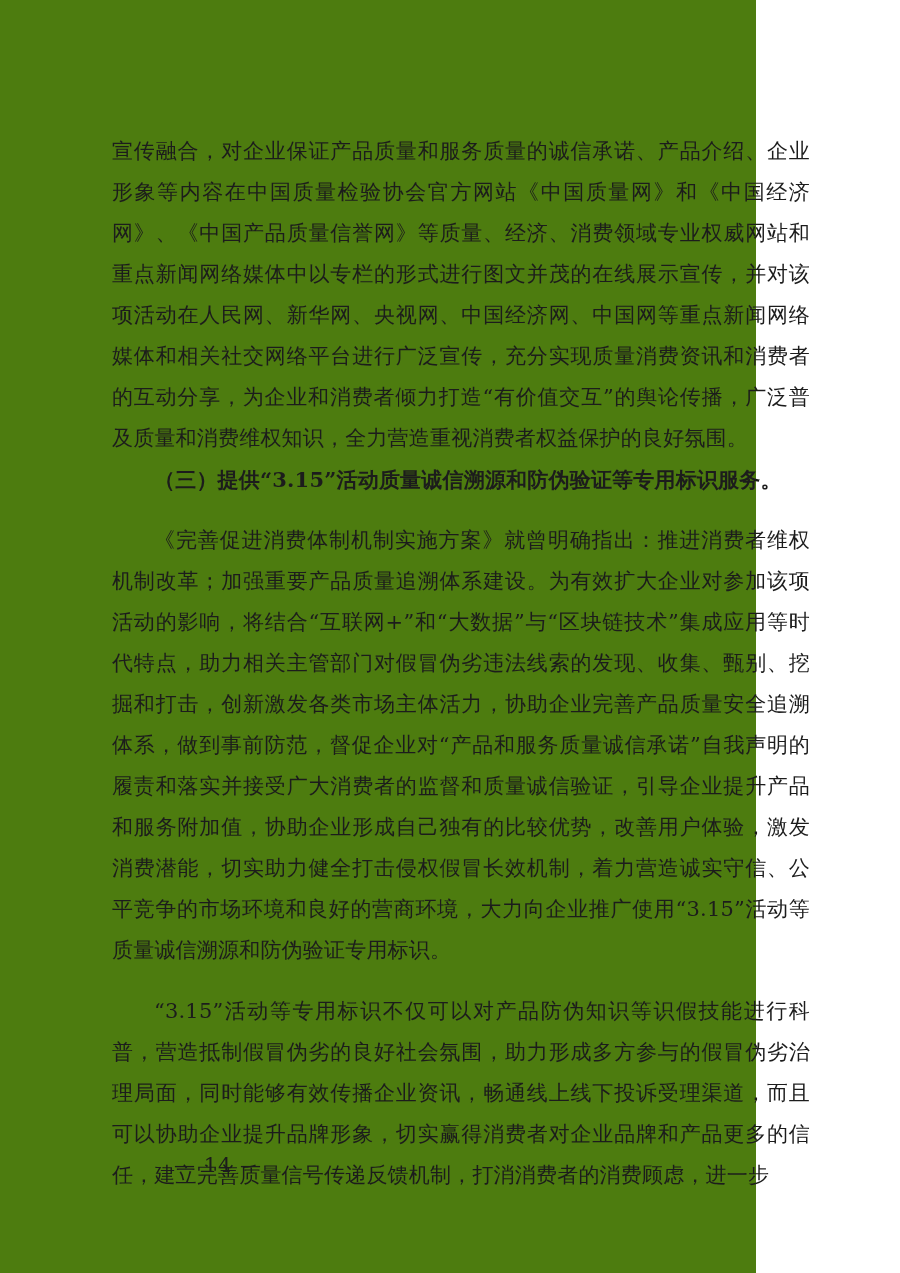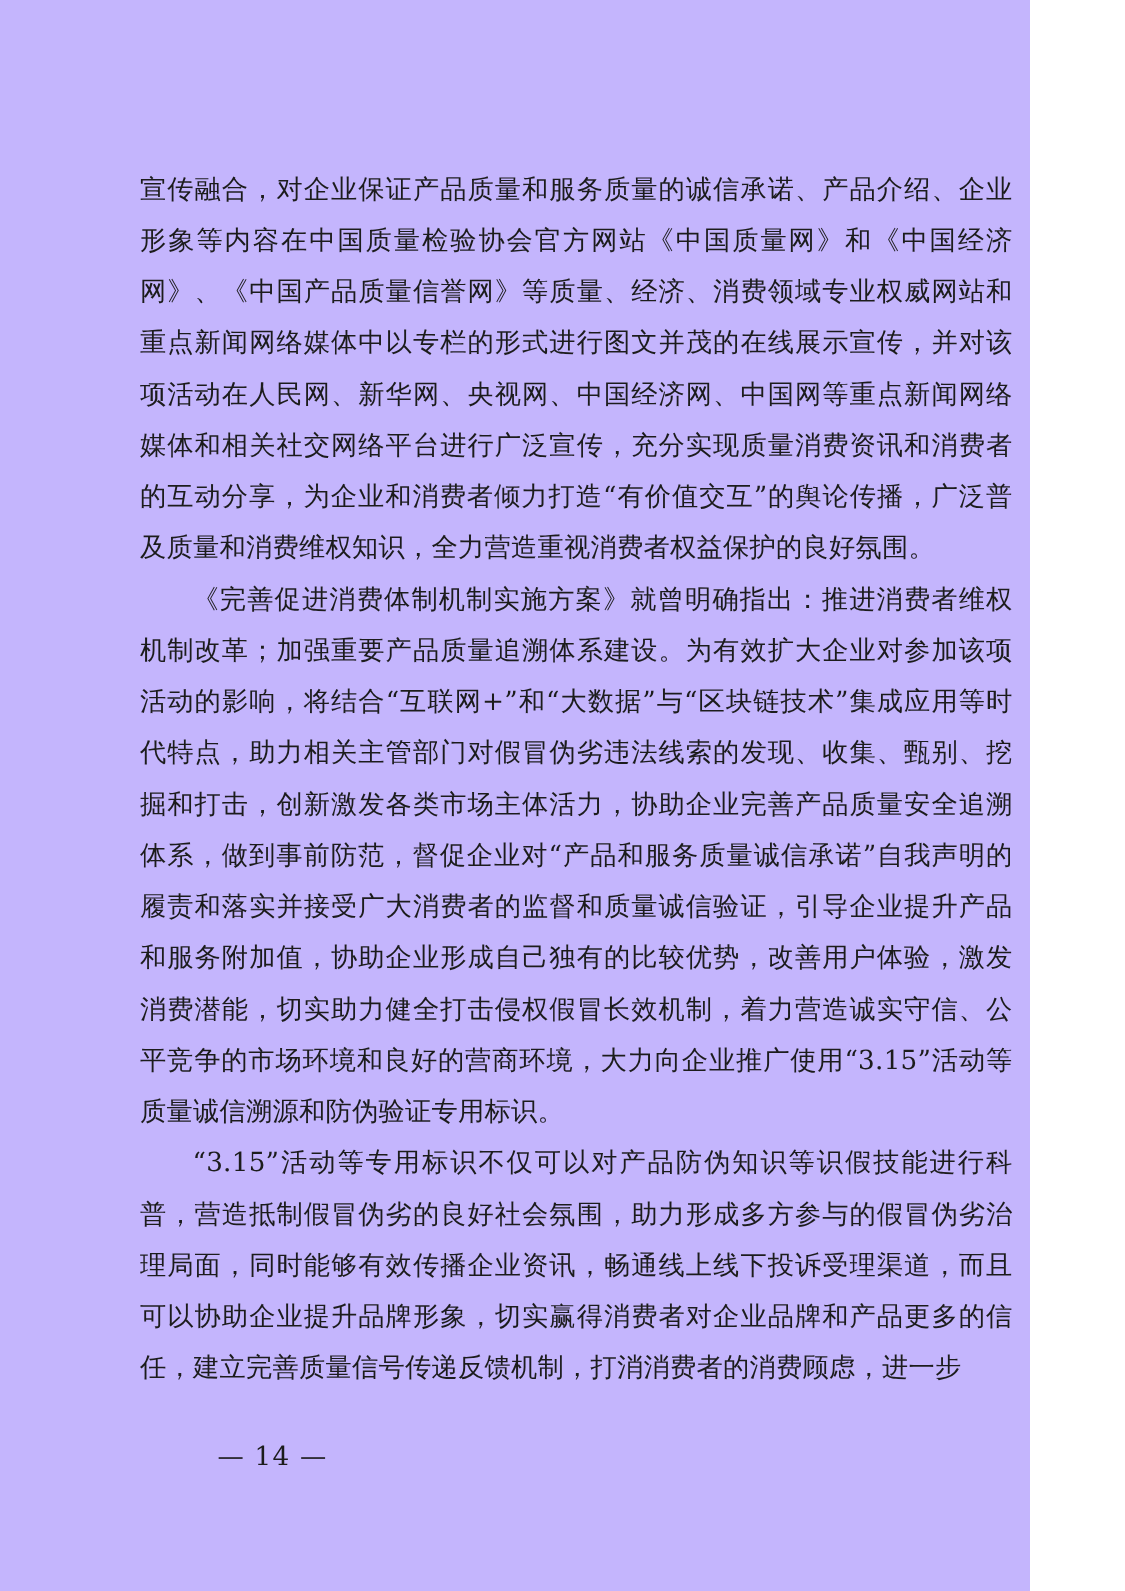--- a/index.html
+++ b/index.html
@@ -12,41 +12,42 @@
     background: #ffffff;
     overflow: hidden;
     position: relative;
     font-family: "DejaVu Serif", "Liberation Serif", serif;
     color: #1c1c1c;
   }
   .page {
     position: absolute;
     left: 0;
     top: 0;
-    width: 824px;
+    width: 756px;
     height: 1273px;
-    background: #c4b5fd;
+    background: #4d7c0f;
   }
   .content {
     position: absolute;
     left: 112px;
     top: 131px;
     width: 698px;
     font-size: 21px;
     line-height: 41px;
     text-align: justify;
     text-justify: inter-character;
     letter-spacing: 0.2px;
   }
   .para {
     margin: 0;
     padding: 0;
   }
   .para.indent {
     text-indent: 2em;
+    margin-top: 20px;
   }
   .para.heading {
     font-weight: bold;
     text-indent: 2em;
   }
   .footer {
     position: absolute;
     left: 142px;
     top: 1145px;
     font-size: 21px;
@@ -56,19 +57,20 @@
     margin-left: 32px;
   }
 </style>
 </head>
 <body>
 
 <div class="page">
 
   <div class="content">
     <p class="para">宣传融合，对企业保证产品质量和服务质量的诚信承诺、产品介绍、企业形象等内容在中国质量检验协会官方网站《中国质量网》和《中国经济网》、《中国产品质量信誉网》等质量、经济、消费领域专业权威网站和重点新闻网络媒体中以专栏的形式进行图文并茂的在线展示宣传，并对该项活动在人民网、新华网、央视网、中国经济网、中国网等重点新闻网络媒体和相关社交网络平台进行广泛宣传，充分实现质量消费资讯和消费者的互动分享，为企业和消费者倾力打造“有价值交互”的舆论传播，广泛普及质量和消费维权知识，全力营造重视消费者权益保护的良好氛围。</p>
+    <p class="para heading">（三）提供“3.15”活动质量诚信溯源和防伪验证等专用标识服务。</p>
     <p class="para indent">《完善促进消费体制机制实施方案》就曾明确指出：推进消费者维权机制改革；加强重要产品质量追溯体系建设。为有效扩大企业对参加该项活动的影响，将结合“互联网+”和“大数据”与“区块链技术”集成应用等时代特点，助力相关主管部门对假冒伪劣违法线索的发现、收集、甄别、挖掘和打击，创新激发各类市场主体活力，协助企业完善产品质量安全追溯体系，做到事前防范，督促企业对“产品和服务质量诚信承诺”自我声明的履责和落实并接受广大消费者的监督和质量诚信验证，引导企业提升产品和服务附加值，协助企业形成自己独有的比较优势，改善用户体验，激发消费潜能，切实助力健全打击侵权假冒长效机制，着力营造诚实守信、公平竞争的市场环境和良好的营商环境，大力向企业推广使用“3.15”活动等质量诚信溯源和防伪验证专用标识。</p>
     <p class="para indent">“3.15”活动等专用标识不仅可以对产品防伪知识等识假技能进行科普，营造抵制假冒伪劣的良好社会氛围，助力形成多方参与的假冒伪劣治理局面，同时能够有效传播企业资讯，畅通线上线下投诉受理渠道，而且可以协助企业提升品牌形象，切实赢得消费者对企业品牌和产品更多的信任，建立完善质量信号传递反馈机制，打消消费者的消费顾虑，进一步</p>
   </div>
 
   <div class="footer">— 14 —</div>
 
 </div>
 
 </body></html>

